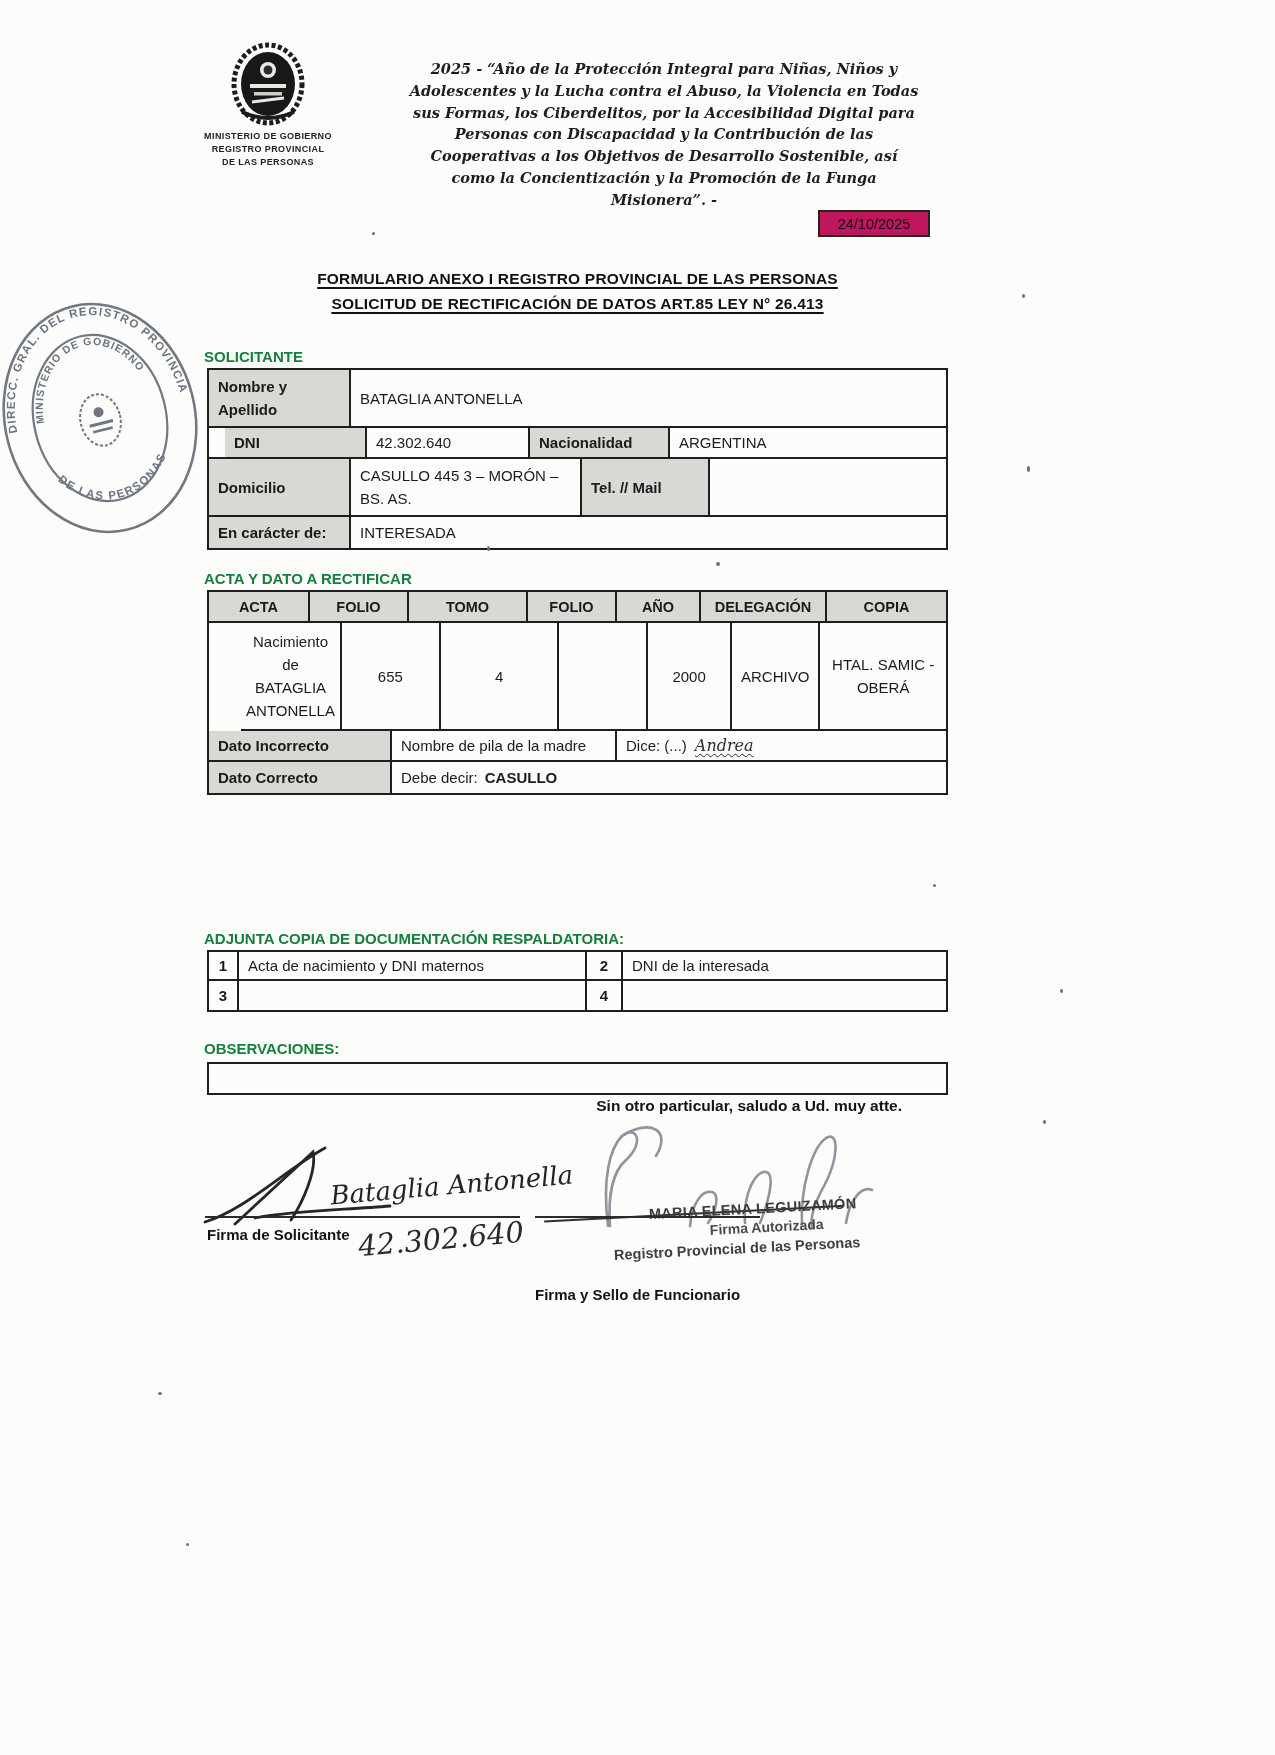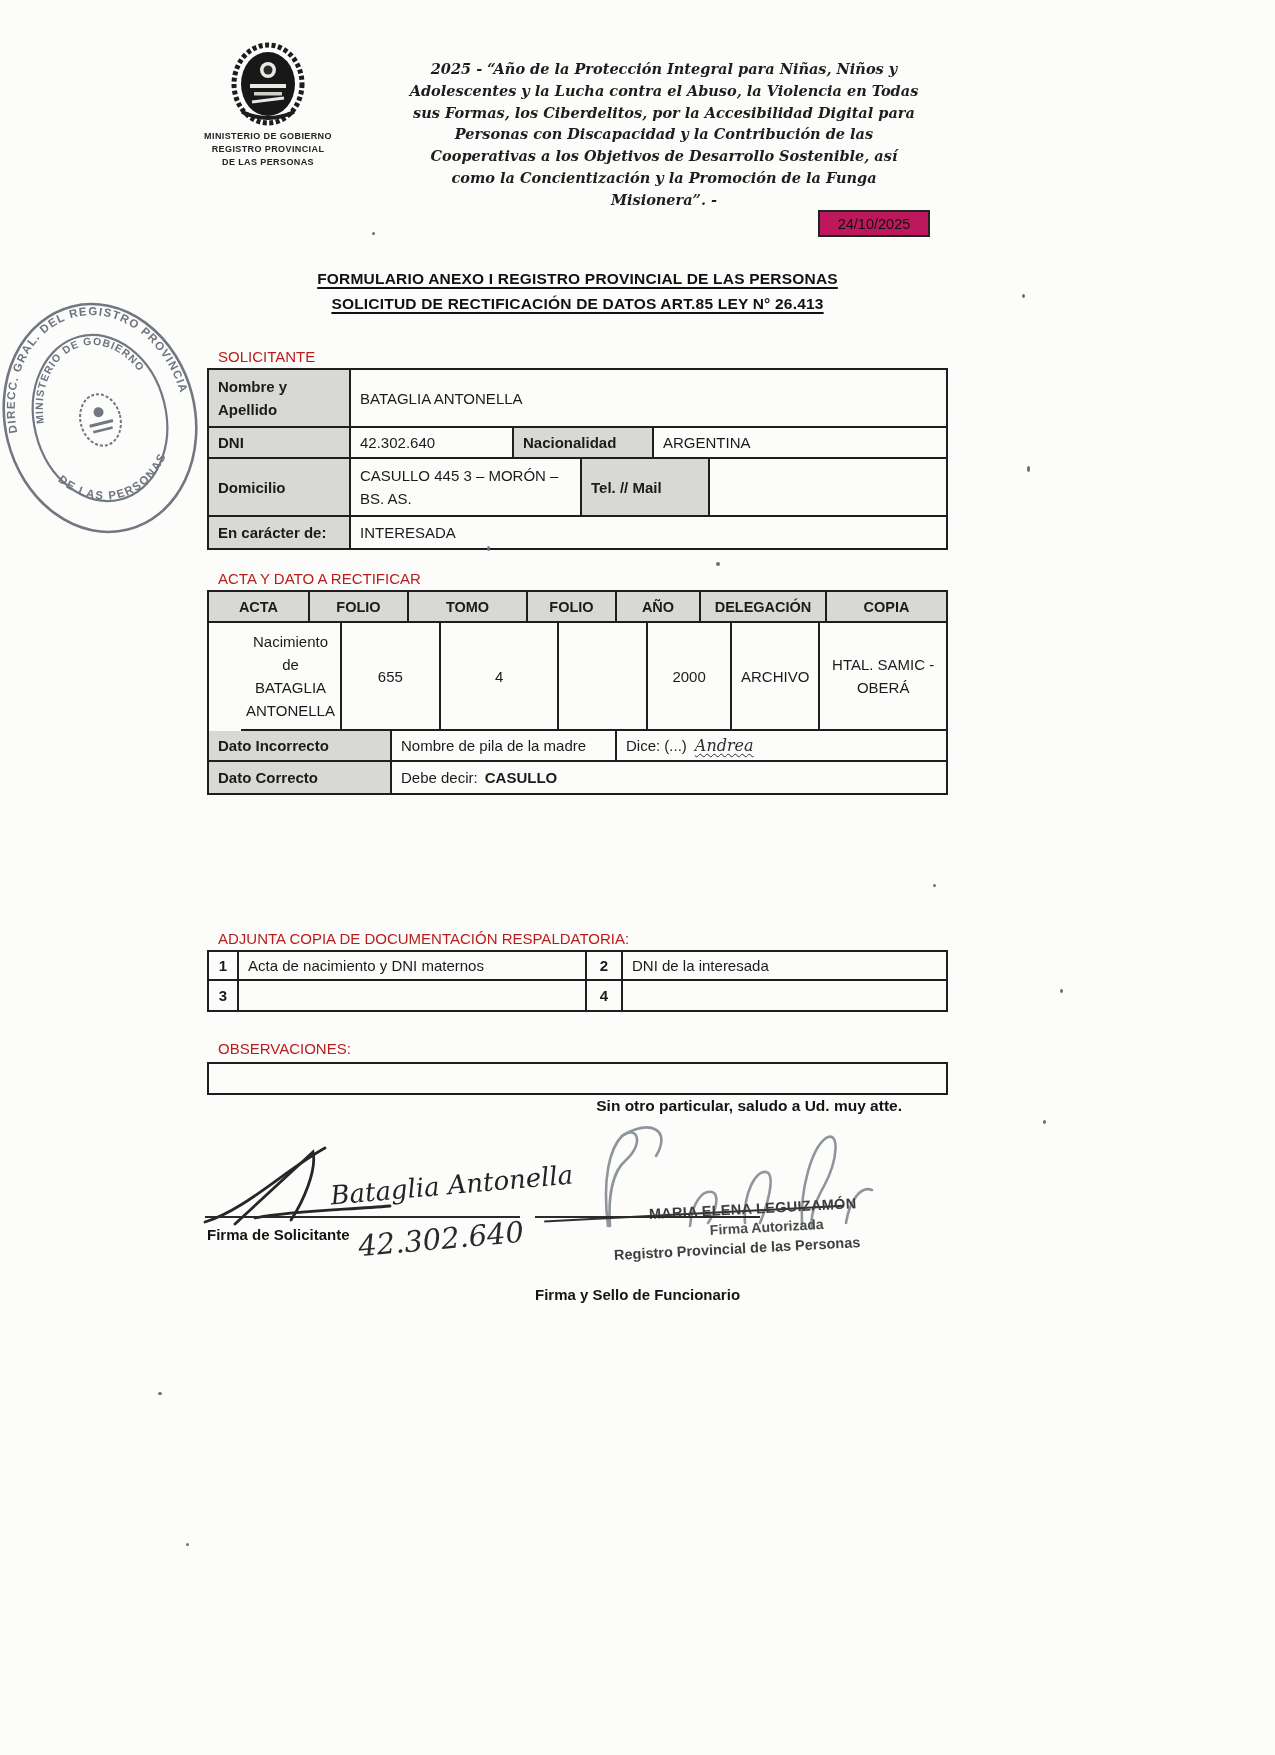--- a/index.html
+++ b/index.html
@@ -28,23 +28,23 @@
   #titles { position:absolute; left:207px; top:270px; width:741px; text-align:center; }
   .title-line {
     font-size:15.5px; font-weight:bold; letter-spacing:.2px; color:#111;
     text-decoration:underline; text-underline-offset:3px; text-decoration-thickness:1.5px;
     margin-bottom:7px;
   }
   
   #round-stamp { position:absolute; left:0px; top:298px; width:200px; height:240px;
     transform:rotate(-14deg); opacity:.88; }
   
-  .seclabel { position:absolute; left:218px; font-size:15px; font-weight:normal; color:#b91c1c; }
+  .seclabel { position:absolute; left:204px; font-size:15px; font-weight:bold; color:#15803d; }
   .tbl { position:absolute; left:207px; width:741px; border:2.5px solid #1e1e1e; background:transparent; }
-  .row { display:flex; border-bottom:2px solid #1e1e1e;justify-content:flex-end; }
+  .row { display:flex; border-bottom:2px solid #1e1e1e; }
   .row:last-child { border-bottom:none; }
   .cell { border-right:2px solid #1e1e1e; padding:3px 9px; display:flex; align-items:center; font-size:15px; }
   .cell:last-child { border-right:none; }
   .cell.grow { flex:1; }
   .shaded { background:#d8d8d5; }
   .lbl { font-weight:bold; }
   .ctr { justify-content:center; text-align:center; }
   .hdr { font-weight:bold; justify-content:center; font-size:14.5px; }
   .wrap { line-height:1.55; }
   
@@ -124,21 +124,21 @@
     <rect x="90" y="131" width="20" height="2.5" fill="#5e6672"></rect>
   </svg>
 
   <div class="seclabel" style="top:348px;">SOLICITANTE</div>
 
   <div class="tbl" style="top:368px;">
     <div class="row" style="height:58px;">
       <div class="cell shaded lbl wrap" style="width:142px;">Nombre y Apellido</div>
       <div class="cell grow">BATAGLIA ANTONELLA</div>
     </div>
-    <div class="row" style="height:31px;">
+    <div class="row" style="height:31px;padding-left:16px;">
       <div class="cell shaded lbl" style="width:142px;">DNI</div>
       <div class="cell" style="width:163px;">42.302.640</div>
       <div class="cell shaded lbl" style="width:140px;">Nacionalidad</div>
       <div class="cell grow">ARGENTINA</div>
     </div>
     <div class="row" style="height:58px;">
       <div class="cell shaded lbl" style="width:142px;">Domicilio</div>
       <div class="cell wrap" style="width:231px;">CASULLO 445 3 – MORÓN – BS. AS.</div>
       <div class="cell shaded lbl" style="width:128px;">Tel. // Mail</div>
       <div class="cell grow"></div>

